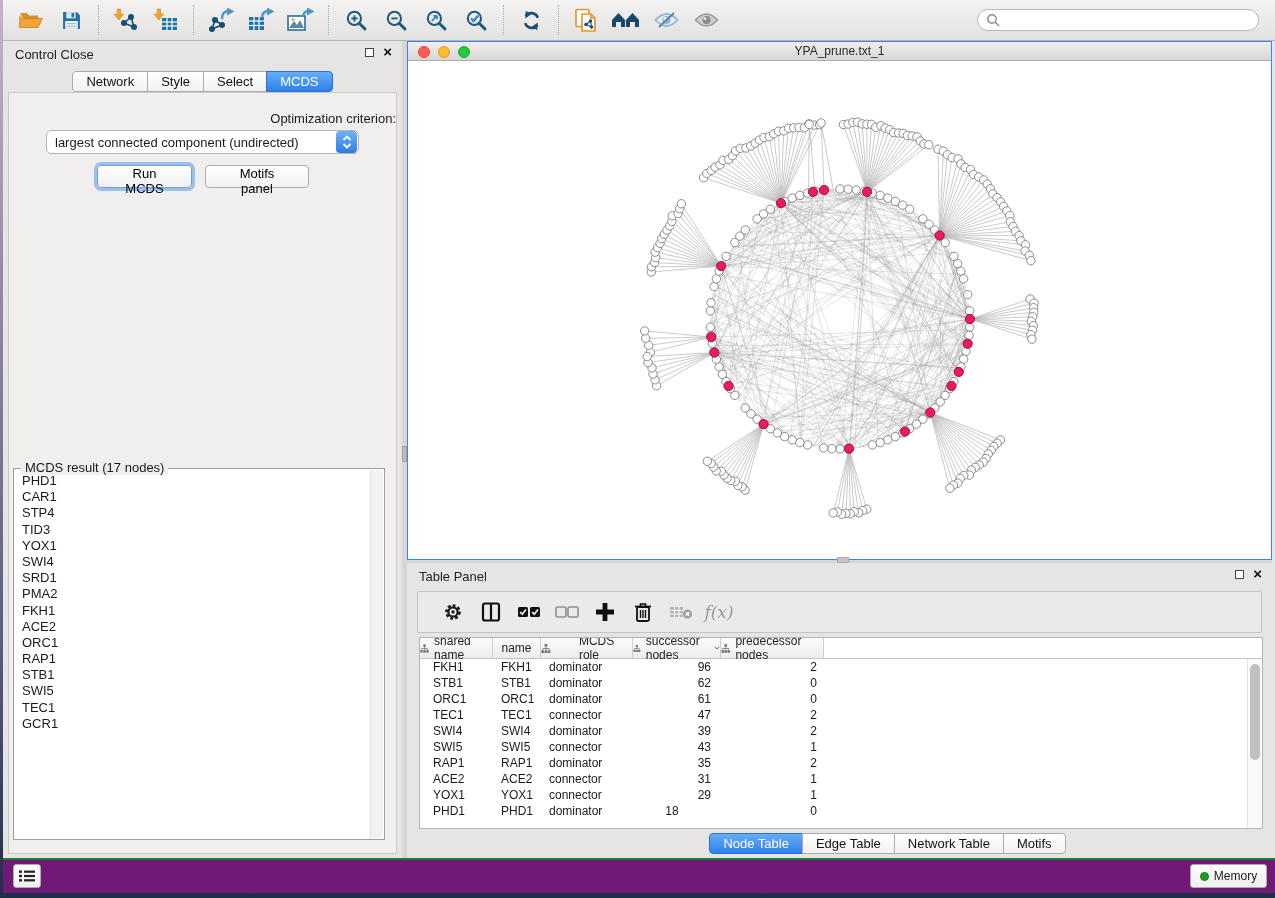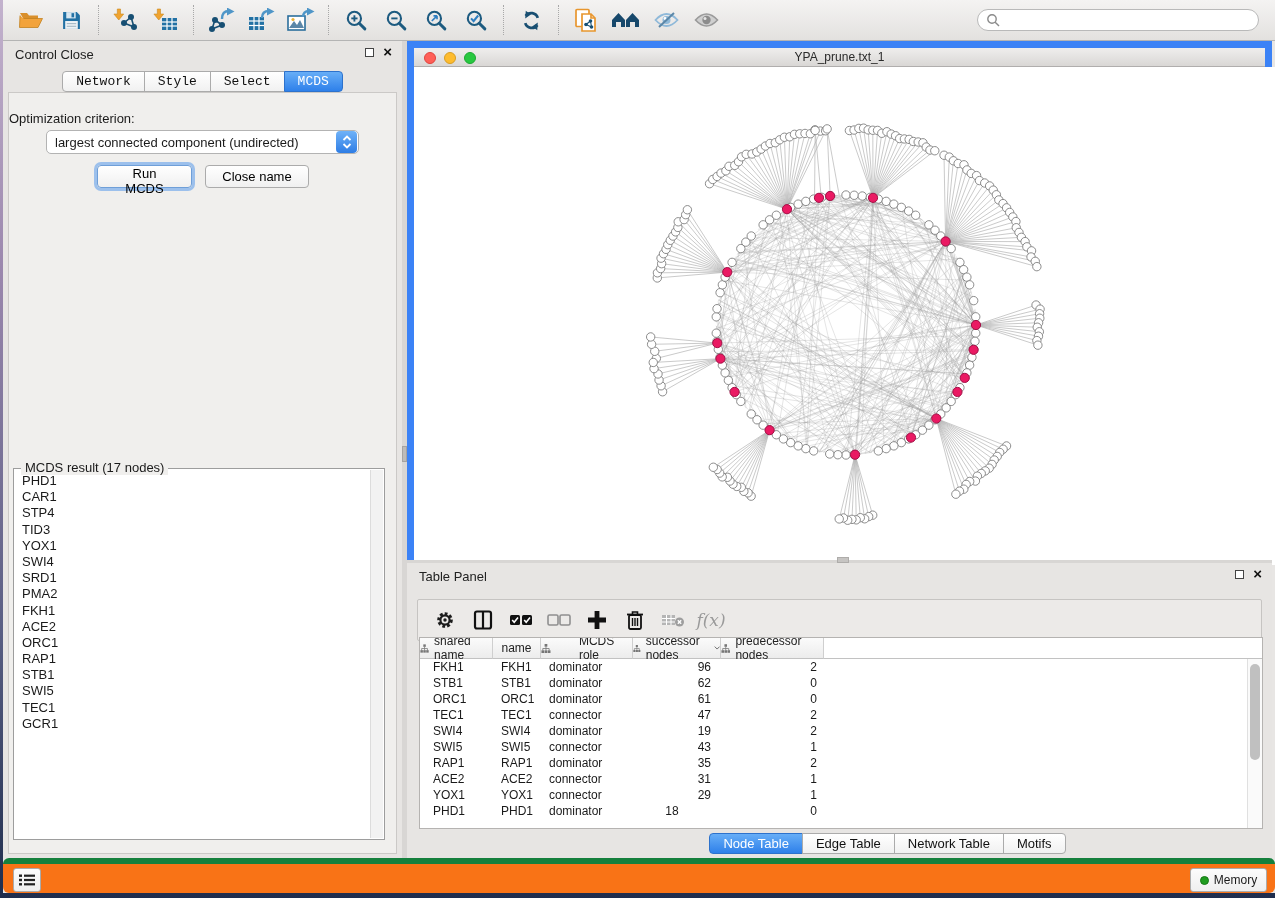--- a/index.html
+++ b/index.html
@@ -21,29 +21,29 @@
     border:1px solid #b9b9b9; border-radius:11px; display:flex; align-items:center; padding-left:8px; }
   .searchbox input { border:none; outline:none; flex:1; height:18px; font-size:12px; background:transparent; }
 
   
   .control-panel { position:absolute; left:0; top:41px; width:399px; height:817px; background:#e7e5e3; }
   .panel-title { position:absolute; left:0; top:0; width:100%; height:26px; display:flex; align-items:center; }
   .panel-title .t { margin-left:12px; font-size:13px; color:#222; }
   .win-icons { position:absolute; right:10px; top:5px; display:flex; align-items:center; gap:9px; }
   .float-ic { width:9px; height:9px; border:1.4px solid #444; background:#fff; }
   .close-ic { font-size:15px; font-weight:700; color:#111; line-height:12px; }
-  .cp-tabs { position:absolute; left:0; top:30px; width:100%; display:flex; justify-content:center;font-family:Liberation Mono, monospace; }
+  .cp-tabs { position:absolute; left:0; top:30px; width:100%; display:flex; justify-content:center; }
   .seg { height:21px; line-height:19px; padding:0 13px; background:linear-gradient(#ffffff,#f1f1f1);
     border:1px solid #ababab; margin-left:-1px; font-size:13px; color:#111; text-align:center; }
   .seg.first { border-radius:4px 0 0 4px; margin-left:0; }
   .seg.last { border-radius:0 4px 4px 0; }
   .seg.active { background:linear-gradient(#67aef7,#2e80ea); border-color:#2d72cc; color:#fff; }
   .cp-content { position:absolute; left:5px; top:51px; width:389px; height:762px;
     background:#f0efed; border:1px solid #cbc9c7; }
-  .opt-label { position:absolute; top:18px; width:100%; text-align:left; font-size:13px; }
+  .opt-label { position:absolute; top:18px; width:100%; text-align:right; font-size:13px; }
   .dropdown { position:absolute; left:37px; top:37px; width:313px; height:24px; background:#fff;
     border:1px solid #b3b3b3; border-radius:5px; display:flex; align-items:center; }
   .dropdown .val { flex:1; padding-left:8px; font-size:13px; white-space:nowrap; overflow:hidden; }
   .dd-stepper { width:21px; height:22px; border-radius:4px; margin-right:1px;
     background:linear-gradient(#6fb2f8,#2e7de5); display:flex; align-items:center; justify-content:center; }
   .btn { height:23px; background:linear-gradient(#ffffff,#f0f0f0); border:1px solid #ababab;
     border-radius:4px; font-size:13px; padding:0 16px; font-family:"Liberation Sans",sans-serif; }
   .btn.focused { box-shadow:0 0 0 3px rgba(100,160,235,.6); border-color:#6f9fd8; }
   .run-btn { position:absolute; left:88px; top:72px; width:95px; }
   .close-btn { position:absolute; left:196px; top:72px; width:104px; }
@@ -57,55 +57,55 @@
     background:#f2f2f2; border-left:1px solid #dcdcdc; }
 
   
   .v-splitter { position:absolute; left:399px; top:41px; width:5px; height:817px; background:#d8d6d4; }
   .v-handle { position:absolute; left:0; top:405px; width:5px; height:16px; background:#bdbbb9; border:1px solid #a5a3a1; }
   .h-splitter { position:absolute; left:404px; top:560px; width:865px; height:3px; background:#d8d6d4; }
   .h-handle { position:absolute; left:430px; top:-3px; width:12px; height:6px; background:#c6c4c2; border:1px solid #aeacaa; }
 
   
   .network-window { position:absolute; left:404px; top:41px; width:865px; height:519px;
-    border:7px solid #3b82f6; background:#fff; }
+    border:1px solid #3b82f6; background:#fff; }
   .net-titlebar { position:absolute; left:0; top:0; width:100%; height:19px;
     background:linear-gradient(#efeeed,#d9d7d5); border-bottom:1px solid #b0aead;
     display:flex; align-items:center; justify-content:center; font-size:12px; color:#2a2a2a; }
   .lights { position:absolute; left:10px; top:4px; display:flex; gap:8px; }
   .light { width:12px; height:12px; border-radius:50%; }
   .light.red { background:#ff5f57; border:1px solid #e0443e; }
   .light.yellow { background:#febc2e; border:1px solid #d89e24; }
   .light.green { background:#28c840; border:1px solid #1da832; }
   .net-canvas { position:absolute; left:0; top:19px; width:863px; height:498px; background:#fff; }
 
   
   .table-panel { position:absolute; left:404px; top:563px; width:865px; height:295px; background:#e7e5e3;text-decoration:underline; }
   .tbl-toolbar { position:absolute; left:10px; top:28px; width:845px; height:42px;
-    background:#eceae8; border:1px solid #c6c4c2; border-radius:2px; display:flex; align-items:center; padding-left:12px;margin-top:8px; }
+    background:#eceae8; border:1px solid #c6c4c2; border-radius:2px; display:flex; align-items:center; padding-left:20px; }
   .t-icon { width:30px; height:30px; margin-right:8px; display:flex; align-items:center; justify-content:center; }
   .fx { font-family:"DejaVu Serif", serif; font-style:italic; font-size:17px; color:#9a9a9a; }
   .tbl-container { position:absolute; left:12px; top:74px; width:844px; height:192px;
     background:#fff; border:1px solid #b5b3b1; overflow:hidden; }
   .tbl-header { position:absolute; left:0; top:0; height:21px; display:flex; }
   .th { height:21px; background:linear-gradient(#fbfbfb,#ececec); border-right:1px solid #cfcfcf;
     border-bottom:1px solid #c2c2c2; display:flex; align-items:center; justify-content:center;
     font-size:12px; color:#222; gap:5px; }
   .tbl-body { position:absolute; left:0; top:21px; width:100%; }
   .tr { height:16px; display:flex; font-size:12px; align-items:center; }
   .td { height:16px; line-height:16px; white-space:nowrap; overflow:hidden; }
   .tbl-scroll { position:absolute; right:0; top:21px; width:15px; bottom:0;
     background:#fafafa; border-left:1px solid #e0e0e0; }
   .tbl-thumb { position:absolute; left:2px; top:5px; width:10px; height:96px; border-radius:5px; background:#c0c0c0; }
   .tbl-tabs { position:absolute; left:0; top:270px; width:100%; display:flex; justify-content:center;margin-left:48px; }
   .tbl-tabs .seg { font-size:13px; }
 
   
   .status-bar { position:absolute; left:0; top:858px; width:100%; height:35px;
-    background:#f97316; border-top:6px solid #15803d;border-radius:6px; }
+    background:#701a75; border-top:2px solid #15803d; }
   .status-left-btn { position:absolute; left:10px; top:4px; width:28px; height:24px;
     background:linear-gradient(#fcfcfc,#efefef); border:1px solid #ababab; border-radius:3px;
     display:flex; align-items:center; justify-content:center; }
   .memory-btn { position:absolute; right:8px; top:4px; width:77px; height:24px;
     background:linear-gradient(#fcfcfc,#efefef); border:1px solid #ababab; border-radius:3px;
     display:flex; align-items:center; justify-content:center; gap:5px; font-size:12px; }
   .mem-dot { width:9px; height:9px; border-radius:50%; background:#1f9c1f; border:1px solid #157815; }
 </style>
 </head>
 <body>
@@ -296,21 +296,21 @@
       <div class="dropdown">
         <span class="val">largest connected component (undirected)</span>
         <span class="dd-stepper">
           <svg width="12" height="16" viewBox="0 0 12 16">
               <polyline points="2.5,6 6,2.5 9.5,6" fill="none" stroke="#fff" stroke-width="1.8"></polyline>
               <polyline points="2.5,10 6,13.5 9.5,10" fill="none" stroke="#fff" stroke-width="1.8"></polyline>
             </svg>
         </span>
       </div>
       <button class="btn focused run-btn">Run MCDS</button>
-      <button class="btn close-btn">Close name</button>
+      <button class="btn close-btn">Motifs panel</button>
       <div class="fieldset">
         <span class="legend">MCDS result (17 nodes)</span>
         <div class="mcds-list" id="mcds-list">
             <div class="li">PHD1</div>
             <div class="li">CAR1</div>
             <div class="li">STP4</div>
             <div class="li">TID3</div>
             <div class="li">YOX1</div>
             <div class="li">SWI4</div>
             <div class="li">SRD1</div>
@@ -1259,21 +1259,21 @@
             <div class="td" style="width: 73px; padding-left: 13px;">TEC1</div>
             <div class="td" style="width: 48px; padding-left: 8px;">TEC1</div>
             <div class="td" style="width: 92px; padding-left: 8px;">connector</div>
             <div class="td" style="width: 88px; text-align: right; padding-right: 10px;">47</div>
             <div class="td" style="width: 103px; text-align: right; padding-right: 7px;">2</div>
           </div>
           <div class="tr">
             <div class="td" style="width: 73px; padding-left: 13px;">SWI4</div>
             <div class="td" style="width: 48px; padding-left: 8px;">SWI4</div>
             <div class="td" style="width: 92px; padding-left: 8px;">dominator</div>
-            <div class="td" style="width: 88px; text-align: right; padding-right: 10px;">19</div>
+            <div class="td" style="width: 88px; text-align: right; padding-right: 10px;">39</div>
             <div class="td" style="width: 103px; text-align: right; padding-right: 7px;">2</div>
           </div>
           <div class="tr">
             <div class="td" style="width: 73px; padding-left: 13px;">SWI5</div>
             <div class="td" style="width: 48px; padding-left: 8px;">SWI5</div>
             <div class="td" style="width: 92px; padding-left: 8px;">connector</div>
             <div class="td" style="width: 88px; text-align: right; padding-right: 10px;">43</div>
             <div class="td" style="width: 103px; text-align: right; padding-right: 7px;">1</div>
           </div>
           <div class="tr">

